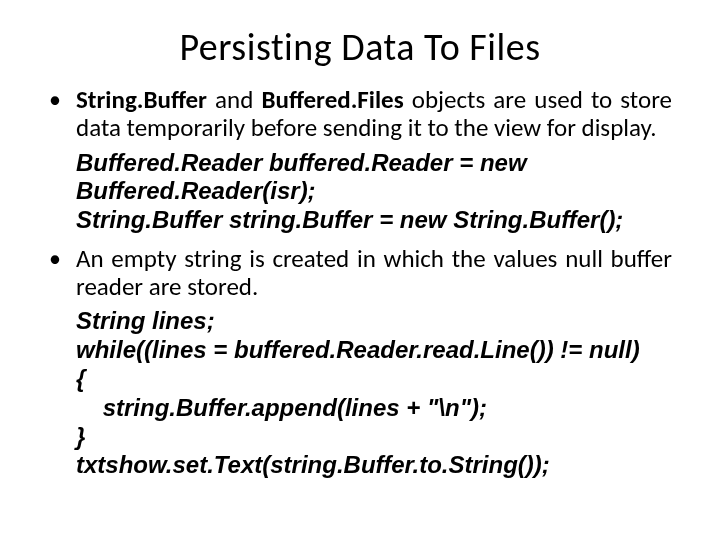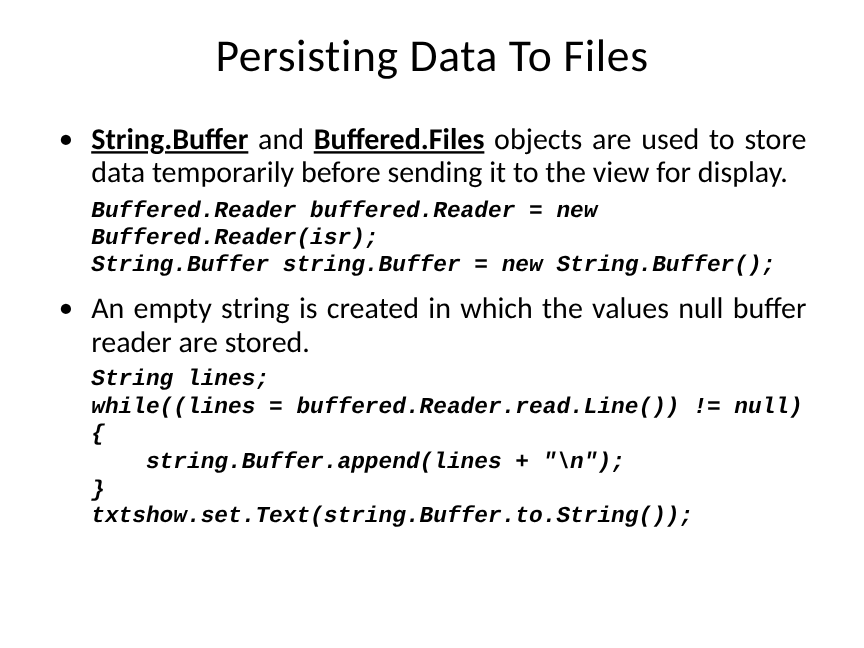--- a/index.html
+++ b/index.html
@@ -9,52 +9,52 @@
     background: #fff;
     font-family: Calibri, Arial, sans-serif;
     color: #000;
     padding: 24px 48px 24px 48px;
     overflow: hidden;
   }
   .title {
     font-size: 38px;
     font-weight: 400;
     text-align: center;
-    margin-bottom: 32px;
+    margin-bottom: 16px;
     letter-spacing: 0.5px;
   }
   .bullet-block {
     display: flex;
     align-items: flex-start;
     margin-bottom: 4px;
   }
   .bullet {
     font-size: 24px;
     line-height: 1.15;
     margin-right: 14px;
     width: 14px;
     text-align: center;
   }
   .bullet-text {
     font-size: 25px;
     line-height: 1.13;
     text-align: justify;
     flex: 1;
   }
-  .bold { font-weight: 700; text-decoration: underline; }
+  .bold { font-weight: 700; }
   .code-block {
-    font-size: 19px;
+    font-size: 24px;
     font-weight: 700;
     font-style: italic;
     line-height: 1.2;
     margin-left: 28px;
     margin-top: 6px;
     margin-bottom: 10px;
     white-space: pre-wrap;
-    font-family: Liberation Mono, monospace;
+    font-family: Liberation Sans, sans-serif;
   }
 </style>
 </head>
 <body>
 
 <h1 class="title">Persisting Data To Files</h1>
 
 <div class="bullet-block">
   <span class="bullet">•</span>
   <p class="bullet-text">

